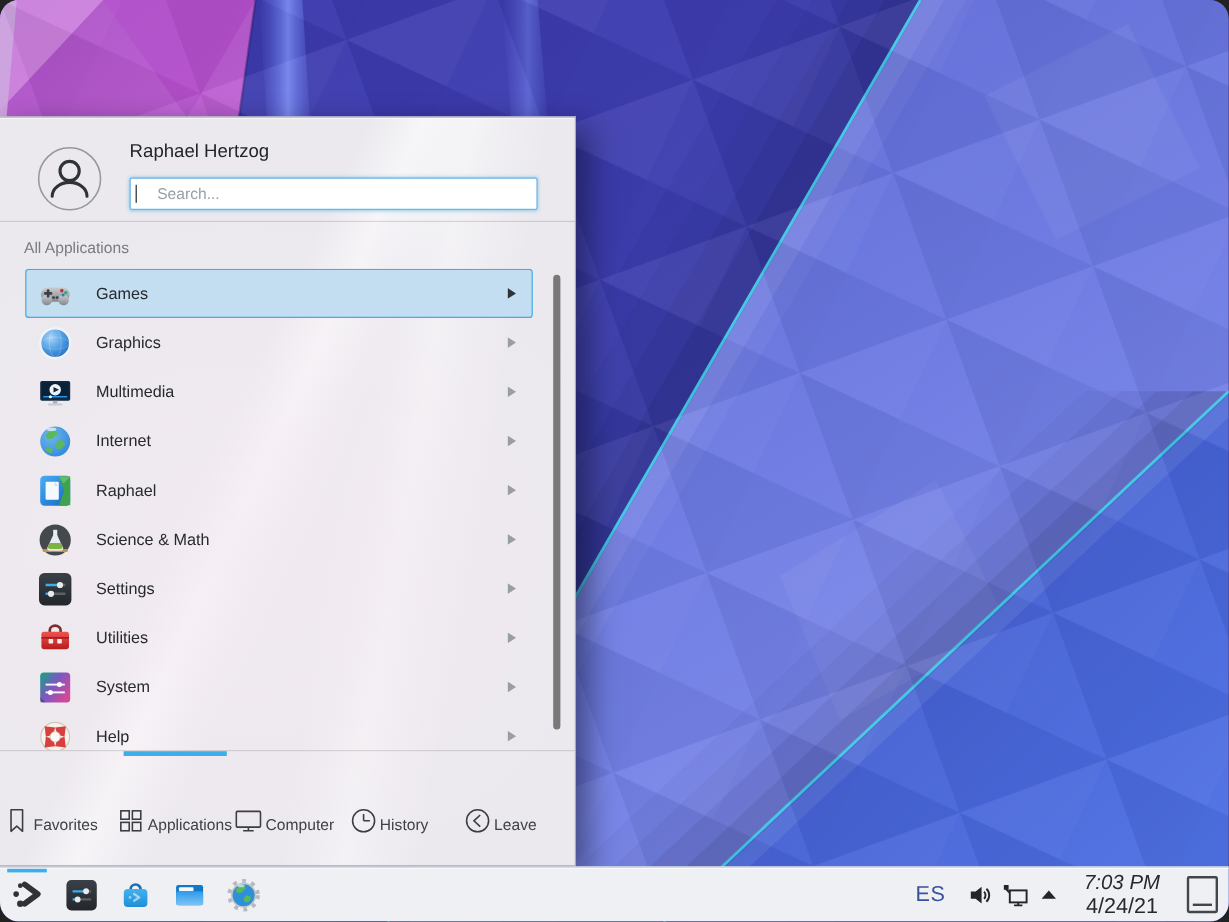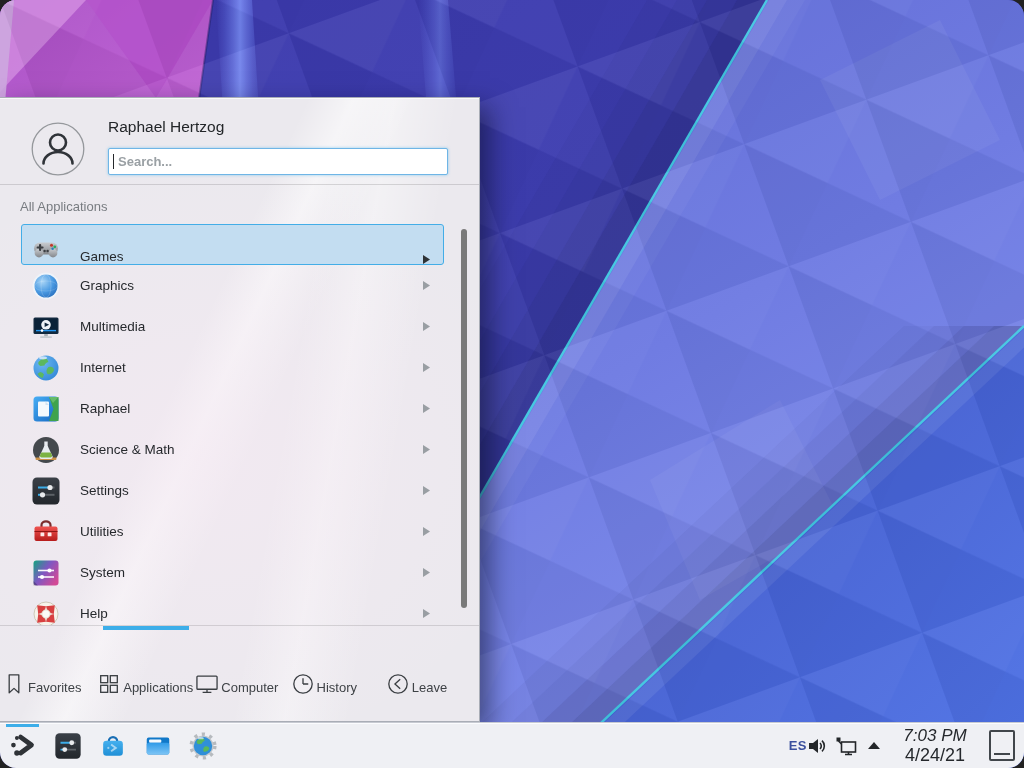--- a/index.html
+++ b/index.html
@@ -8,21 +8,21 @@
   #screen { position:relative; width:1024px; height:768px; overflow:hidden;border-radius:16px; }
   #wallpaper { position:absolute; inset:0; display:block; }
 
   
   #taskbar { position:absolute; left:0; bottom:0; width:1024px; height:46px;
     background:#eff0f4; border-top:1px solid #c7cad2; box-shadow:inset 0 1px 0 #fbfcfe; z-index:6; }
   .launchers { position:absolute; left:0; top:0; height:100%; display:flex; }
   .task-btn { width:45px; height:45px; display:flex; align-items:center; justify-content:center; position:relative; cursor:pointer; }
   .task-indicator { position:absolute; top:1px; left:6px; width:33px; height:3px; background:#3daee9; }
   .tray { position:absolute; right:0; top:0; height:100%; display:flex; align-items:center; }
-  .kb-layout { font-size:13px; font-weight:bold; color:#3b509e; margin-right:0; letter-spacing:.5px; }
+  .kb-layout { font-size:18px; font-weight:normal; color:#3b509e; margin-right:19px; letter-spacing:.5px; }
   .tray-icon { margin-right:9px; display:flex; align-items:center; }
   .tray-caret { margin-right:8px; display:flex; }
   .clock { width:88px; text-align:center; color:#25282c; margin:0 10px 0 2px; line-height:1.12; }
   .clock .time { font-size:17px;font-style:italic; }
   .clock .date { font-size:18px; }
   .show-desktop { width:26px; height:31px; border:2px solid #41464b; border-radius:2px; position:relative; margin-right:9px; background:transparent; cursor:pointer; }
   .show-desktop .bar { position:absolute; bottom:4px; left:3px; right:3px; height:2px; background:#41464b; }
 
   
   #kickoff { position:absolute; left:0; top:97px; width:480px; height:625px;
@@ -30,30 +30,30 @@
     background-image:
       radial-gradient(ellipse 480px 420px at 42% 58%, rgba(246,233,243,.6), rgba(246,233,243,0) 72%),
       linear-gradient(115deg, rgba(255,255,255,0) 40%, rgba(255,255,255,.55) 46%, rgba(255,255,255,0) 54%),
       linear-gradient(100deg, rgba(255,255,255,0) 58%, rgba(255,255,255,.4) 67%, rgba(255,255,255,0) 78%);
     border:1px solid #a9adb6; border-left:none;
     box-shadow:10px 10px 24px rgba(8,10,30,.5), inset 0 1px 0 rgba(255,255,255,.7);
     z-index:5; }
   .k-avatar { position:absolute; left:31px; top:24px; width:54px; height:54px; }
   .k-name { position:absolute; left:108px; top:20px; font-size:15.5px; color:#232629; }
   .k-search { position:absolute; left:108px; top:50px; width:340px; height:27px; background:#fff;
-    border:1px solid #6fb5e6; border-radius:2px; font-size:13px; color:#b91c1c; padding-left:9px;
-    box-shadow:0 0 3px rgba(61,174,233,.55); outline:none; font-family:inherit;font-weight:bold; }
+    border:1px solid #6fb5e6; border-radius:2px; font-size:13px; color:#b91c1c; padding-left:22px;
+    box-shadow:0 0 3px rgba(61,174,233,.55); outline:none; font-family:inherit; }
   .k-search::placeholder { color:#9aa0a4; }
   .k-caret { position:absolute; left:113px; top:56px; width:1px; height:15px; background:#25282b; }
   .k-sep { position:absolute; left:0; top:86px; width:100%; height:1px; background:rgba(0,0,0,.13); }
   .k-section { position:absolute; left:20px; top:101px; font-size:13px; color:#787c81; }
   .k-list { position:absolute; left:0; top:126px; width:100%; height:401px; overflow:hidden; }
   .k-item { height:41px; margin:0 35px 0 21px; display:flex; align-items:center;
     padding:0 13px 0 8px; border:1px solid transparent; border-radius:3px; cursor:pointer; }
-  .k-item.selected { background:#c3ddf1; border-color:#43ade7;align-items:flex-end; }
+  .k-item.selected { background:#c3ddf1; border-color:#43ade7; }
   .k-item .icon { width:32px; height:32px; flex:0 0 32px; }
   .k-item .lbl { margin-left:18px; font-size:13.5px; color:#26292d; flex:1; }
   .k-item .arrow { width:7px; height:9px; flex:0 0 7px; }
   .k-item .arrow polygon { fill:#999ea3; }
   .k-item.selected .arrow polygon { fill:#2e3236; }
   .k-scroll { position:absolute; left:461px; top:131px; width:6px; height:379px; border-radius:3px; background:#797979; cursor:pointer; }
   .k-divider { position:absolute; left:0; top:527px; width:100%; height:1px; background:rgba(0,0,0,.12); }
   .k-tabline { position:absolute; left:103px; top:528px; width:86px; height:4px; background:#3daee9; }
   .k-tabs { position:absolute; left:0; top:533px; width:100%; height:91px; display:flex; }
   .k-tab { flex:1; display:flex; flex-direction:row; align-items:center; padding-top:14px; cursor:pointer; }

